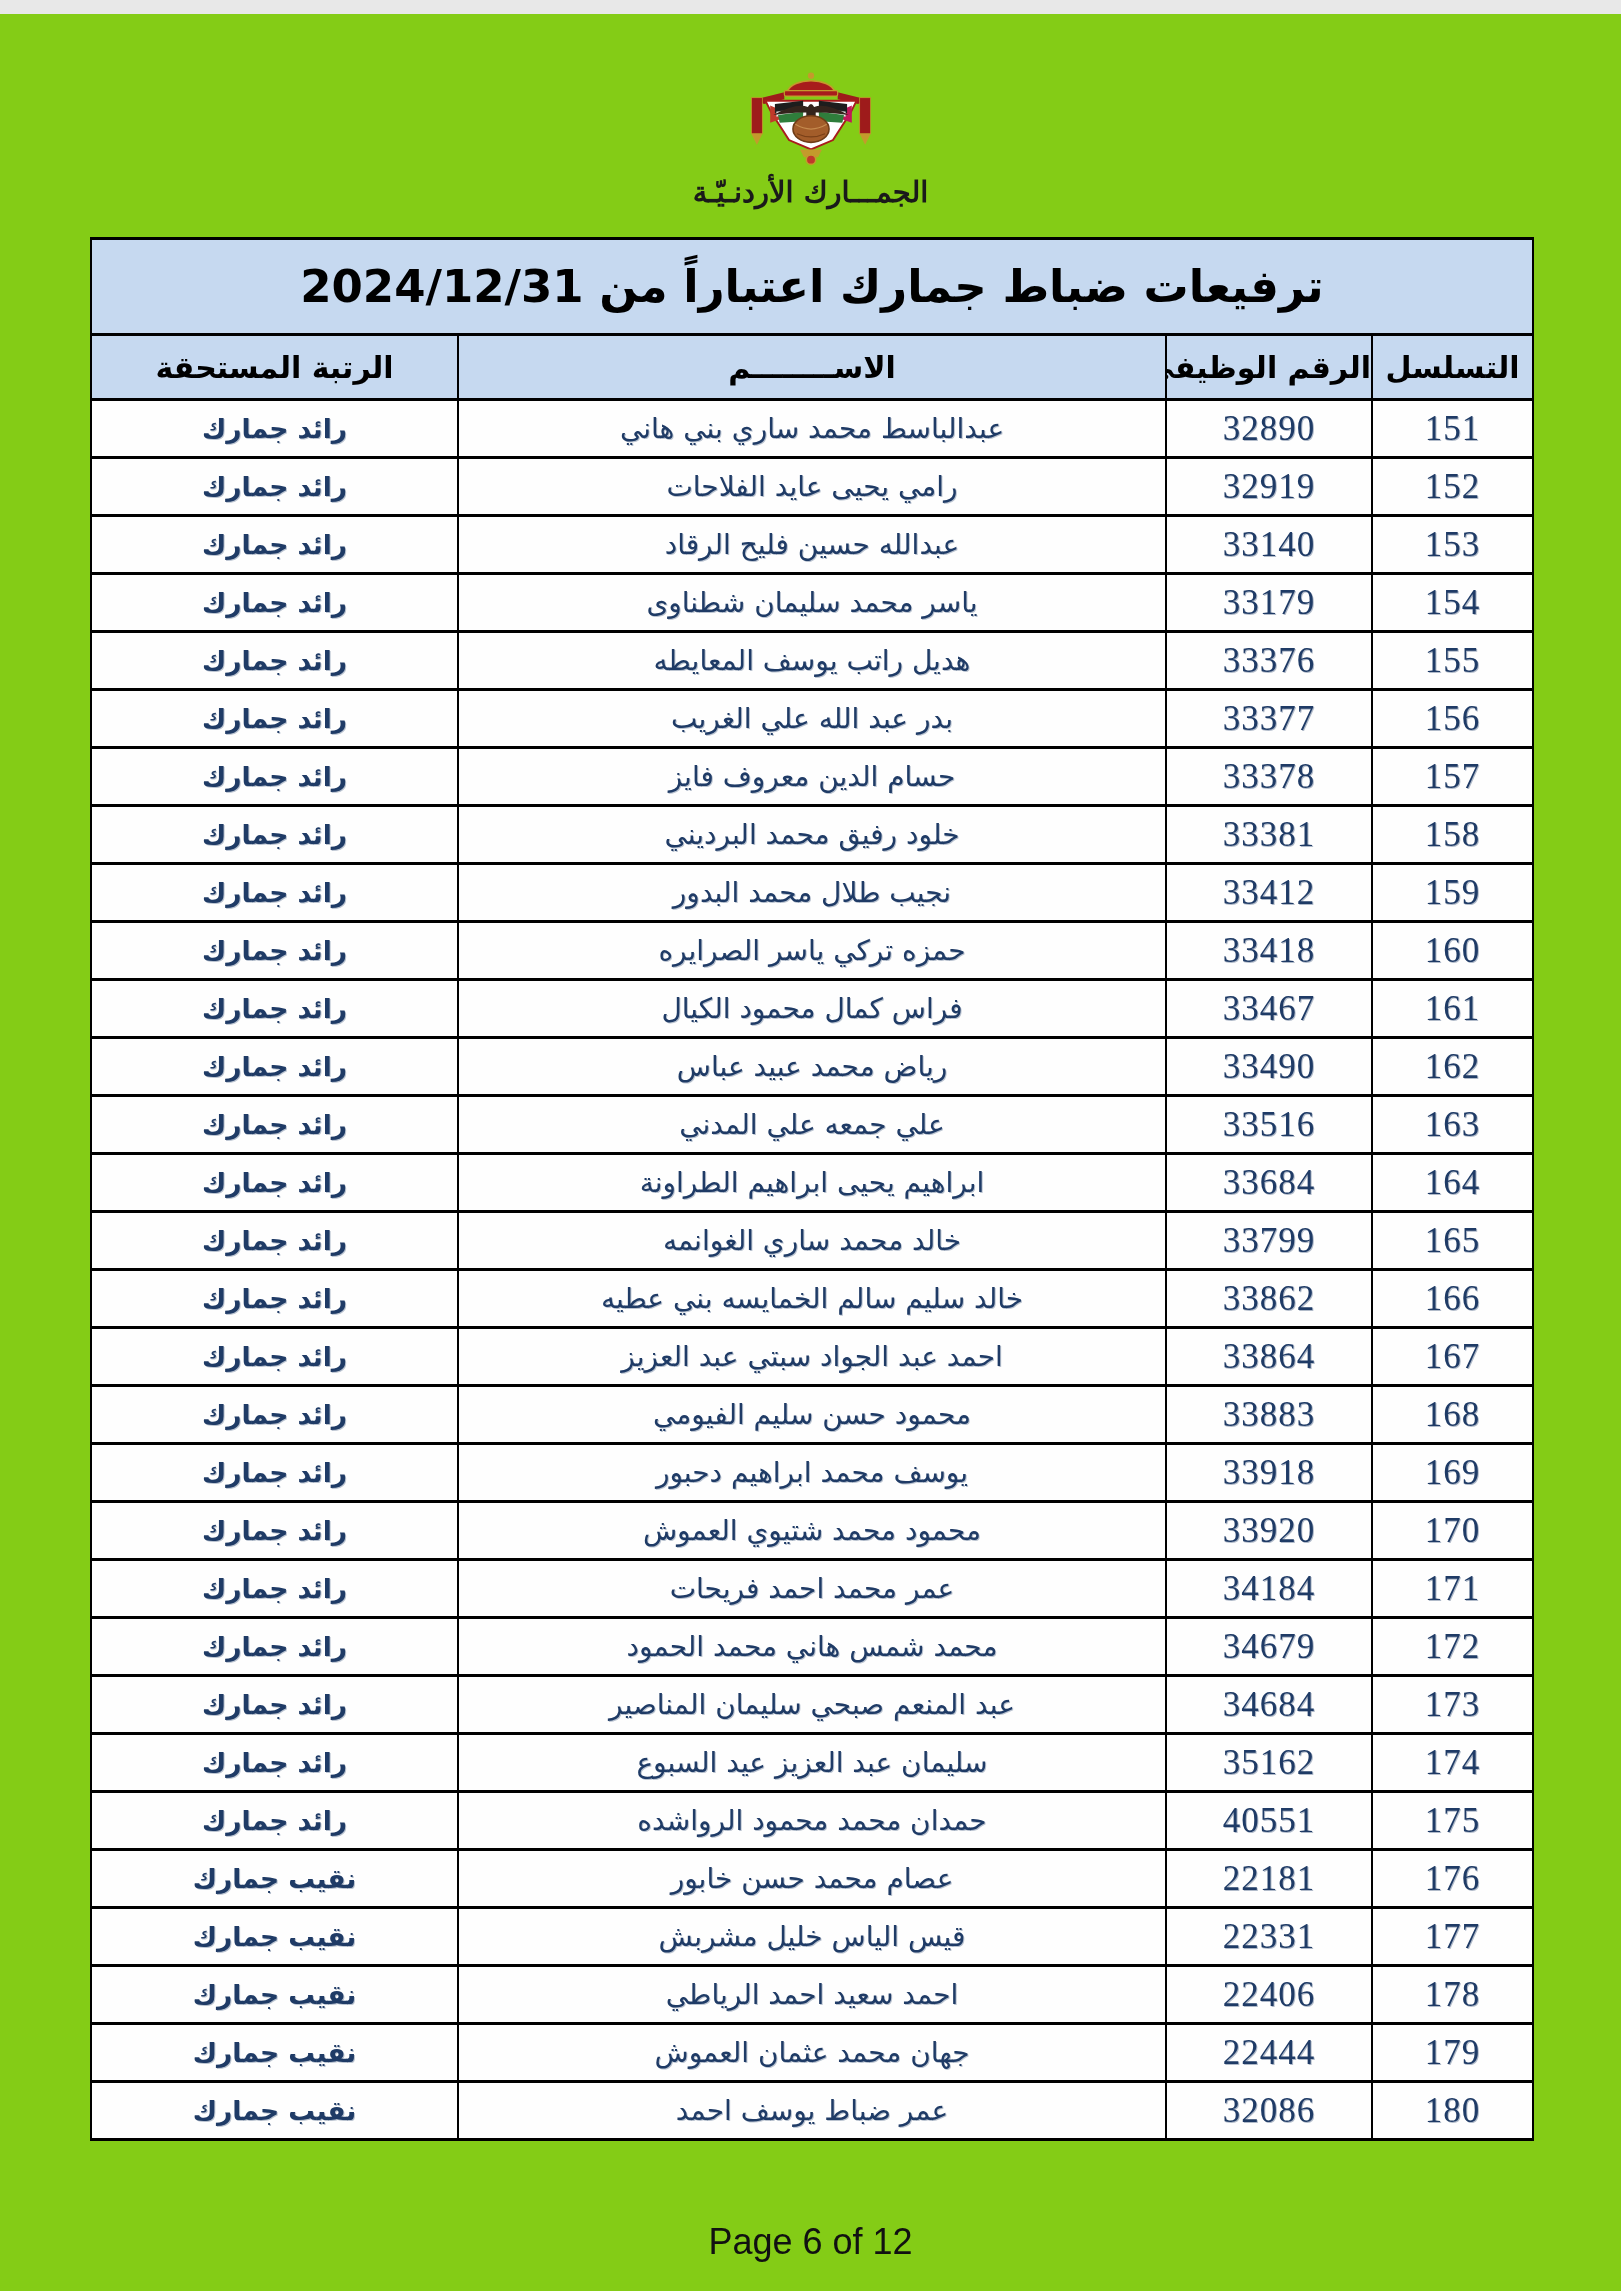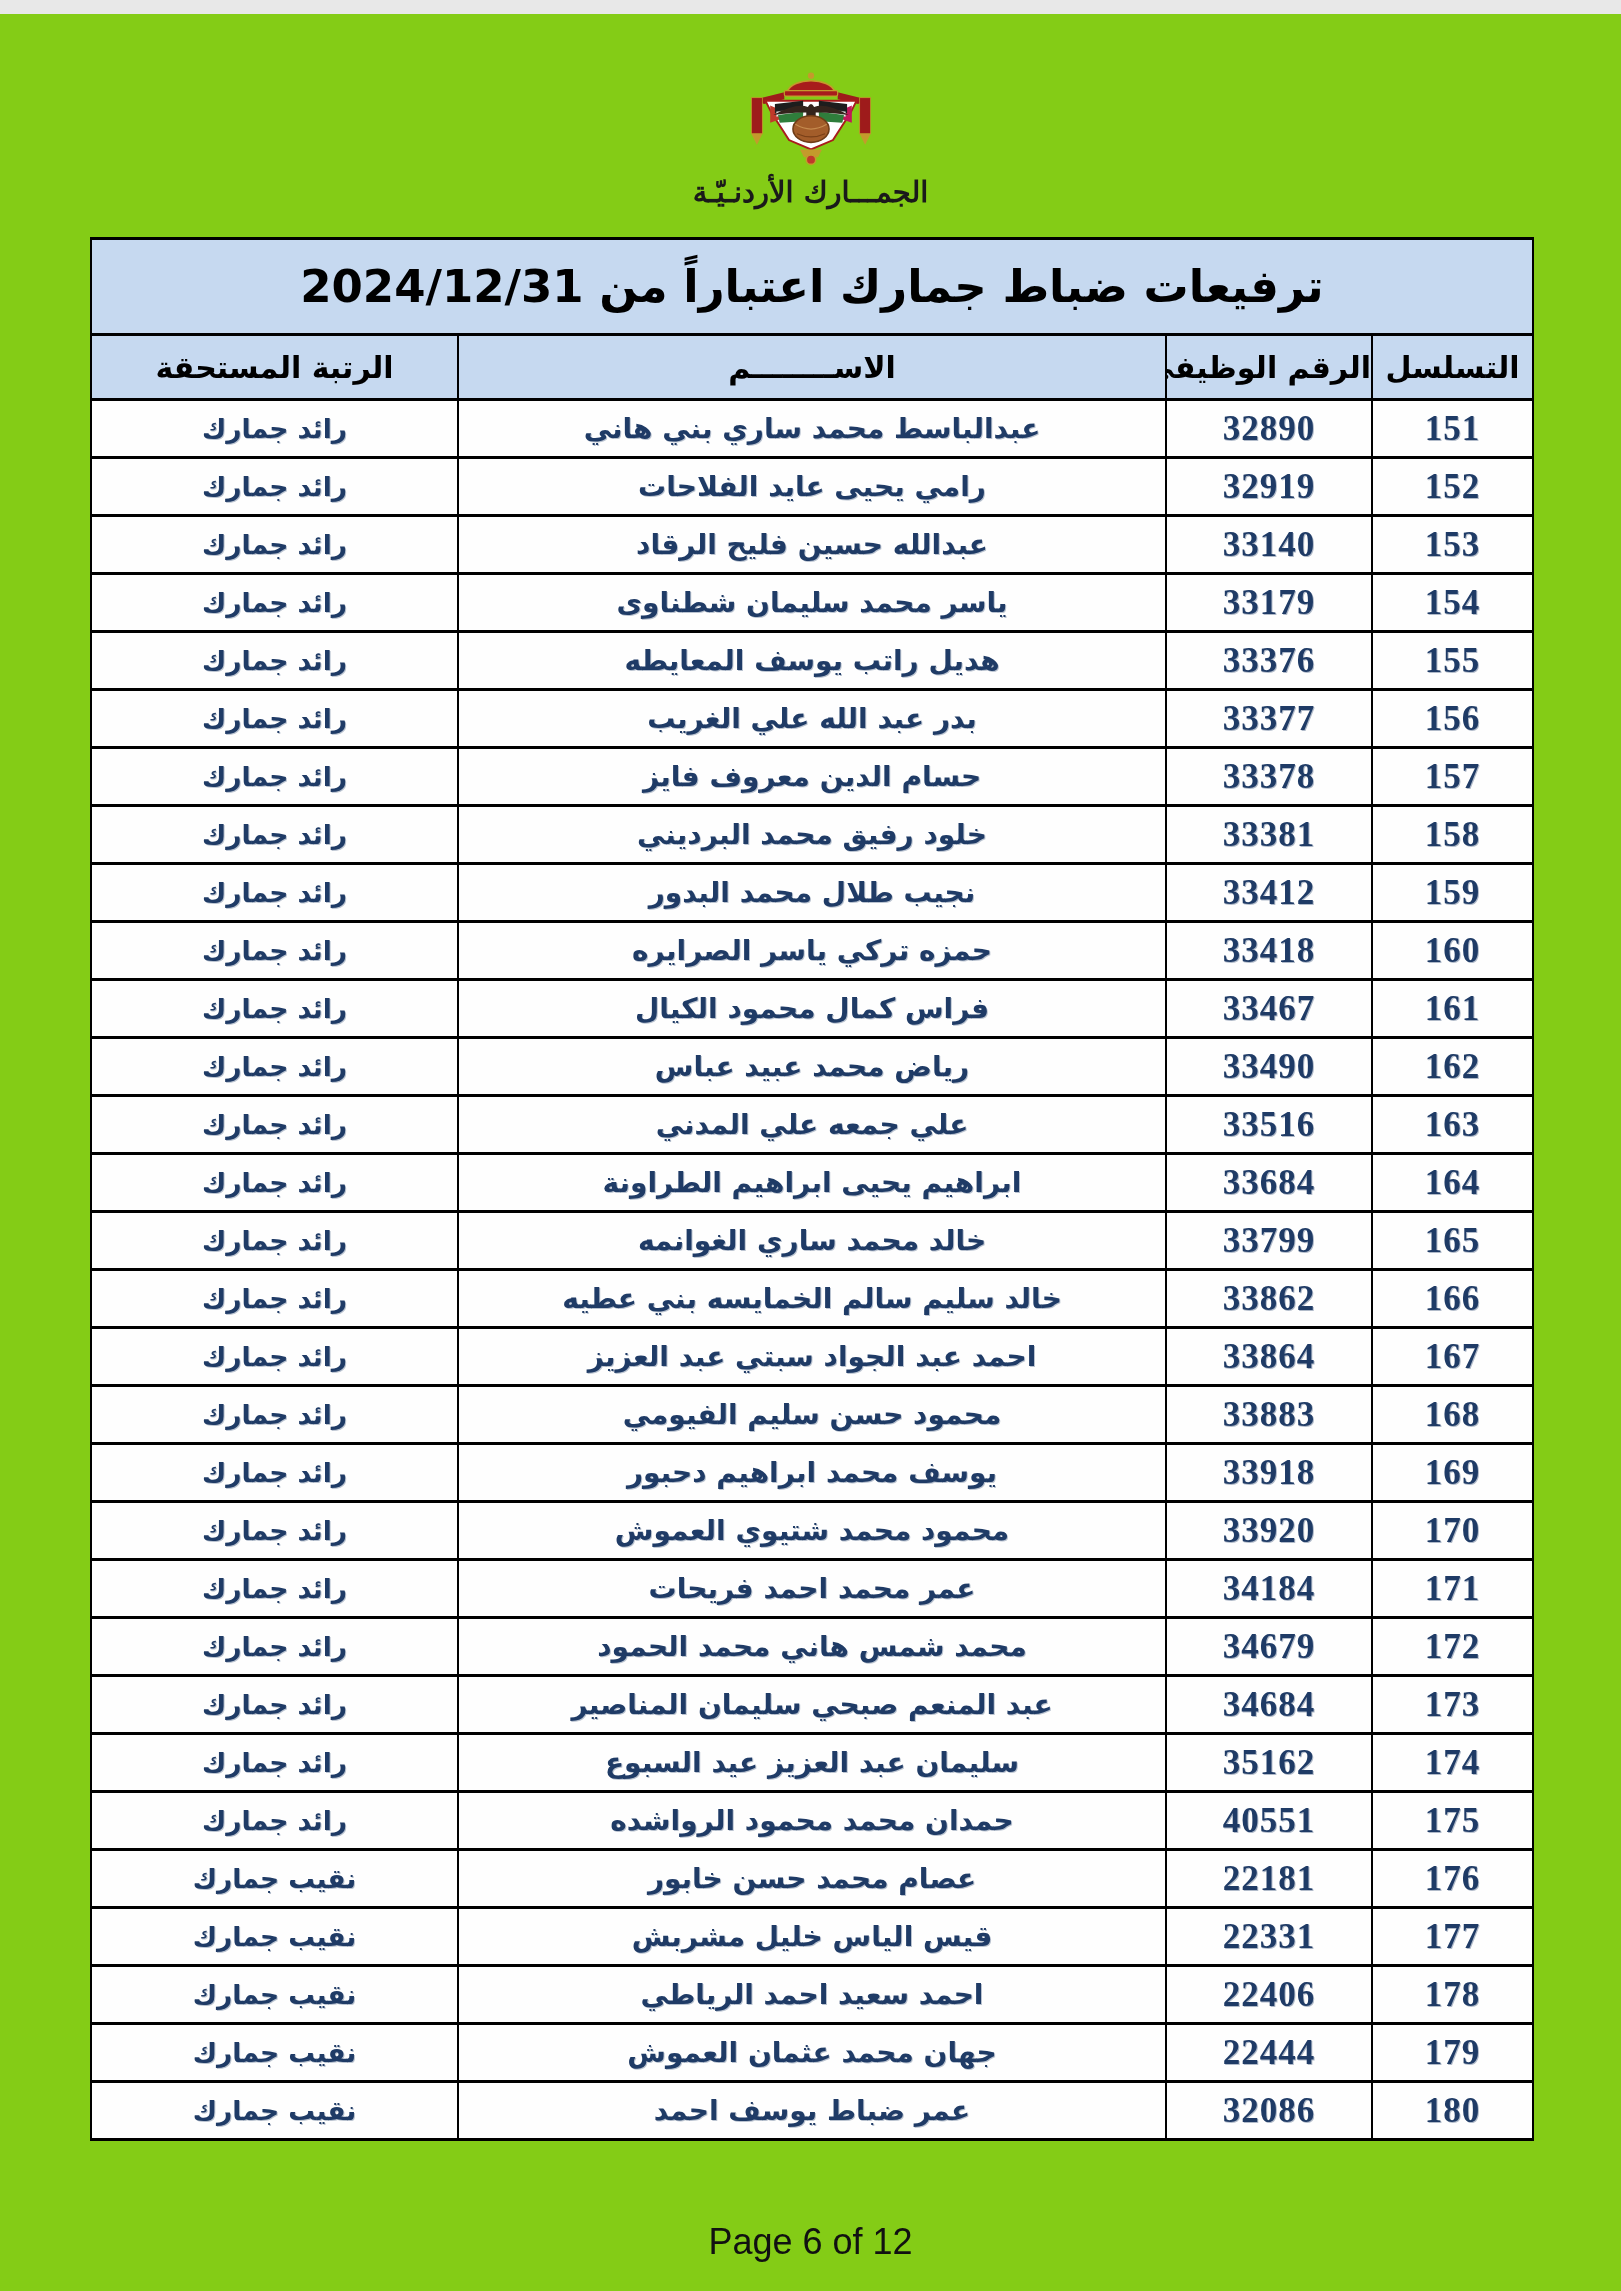--- a/index.html
+++ b/index.html
@@ -45,27 +45,27 @@
     font-size:45px; font-weight:bold; color:#000;
   }
   tr.head-row th {
     height:65px;
     background:var(--header-bg, #c6d9f0);
     font-size:30px; font-weight:bold; color:#000;
   }
   tr.data-row td { height:58px; background:#fefefe; }
   td.c-serial, td.c-emp_no {
     font-family:"Liberation Serif","DejaVu Serif", serif;
-    font-weight:bold; font-size:35px;
+    font-weight:normal; font-size:35px;
     color:var(--text-navy, #1f3b66);
     letter-spacing:1px;
     text-shadow:1px 1px 0 rgba(31,59,102,.35);
   }
   td.c-name {
-    font-weight:bold; font-size:28px;
+    font-weight:normal; font-size:28px;
     color:var(--text-navy, #1f3b66);
     text-shadow:1px 1px 0 rgba(31,59,102,.3);
   }
   td.c-rank {
     font-weight:bold; font-size:26.5px;
     color:var(--text-navy, #1f3b66);
     text-shadow:1px 1px 0 rgba(31,59,102,.3);
   }
   
   .page-footer {

